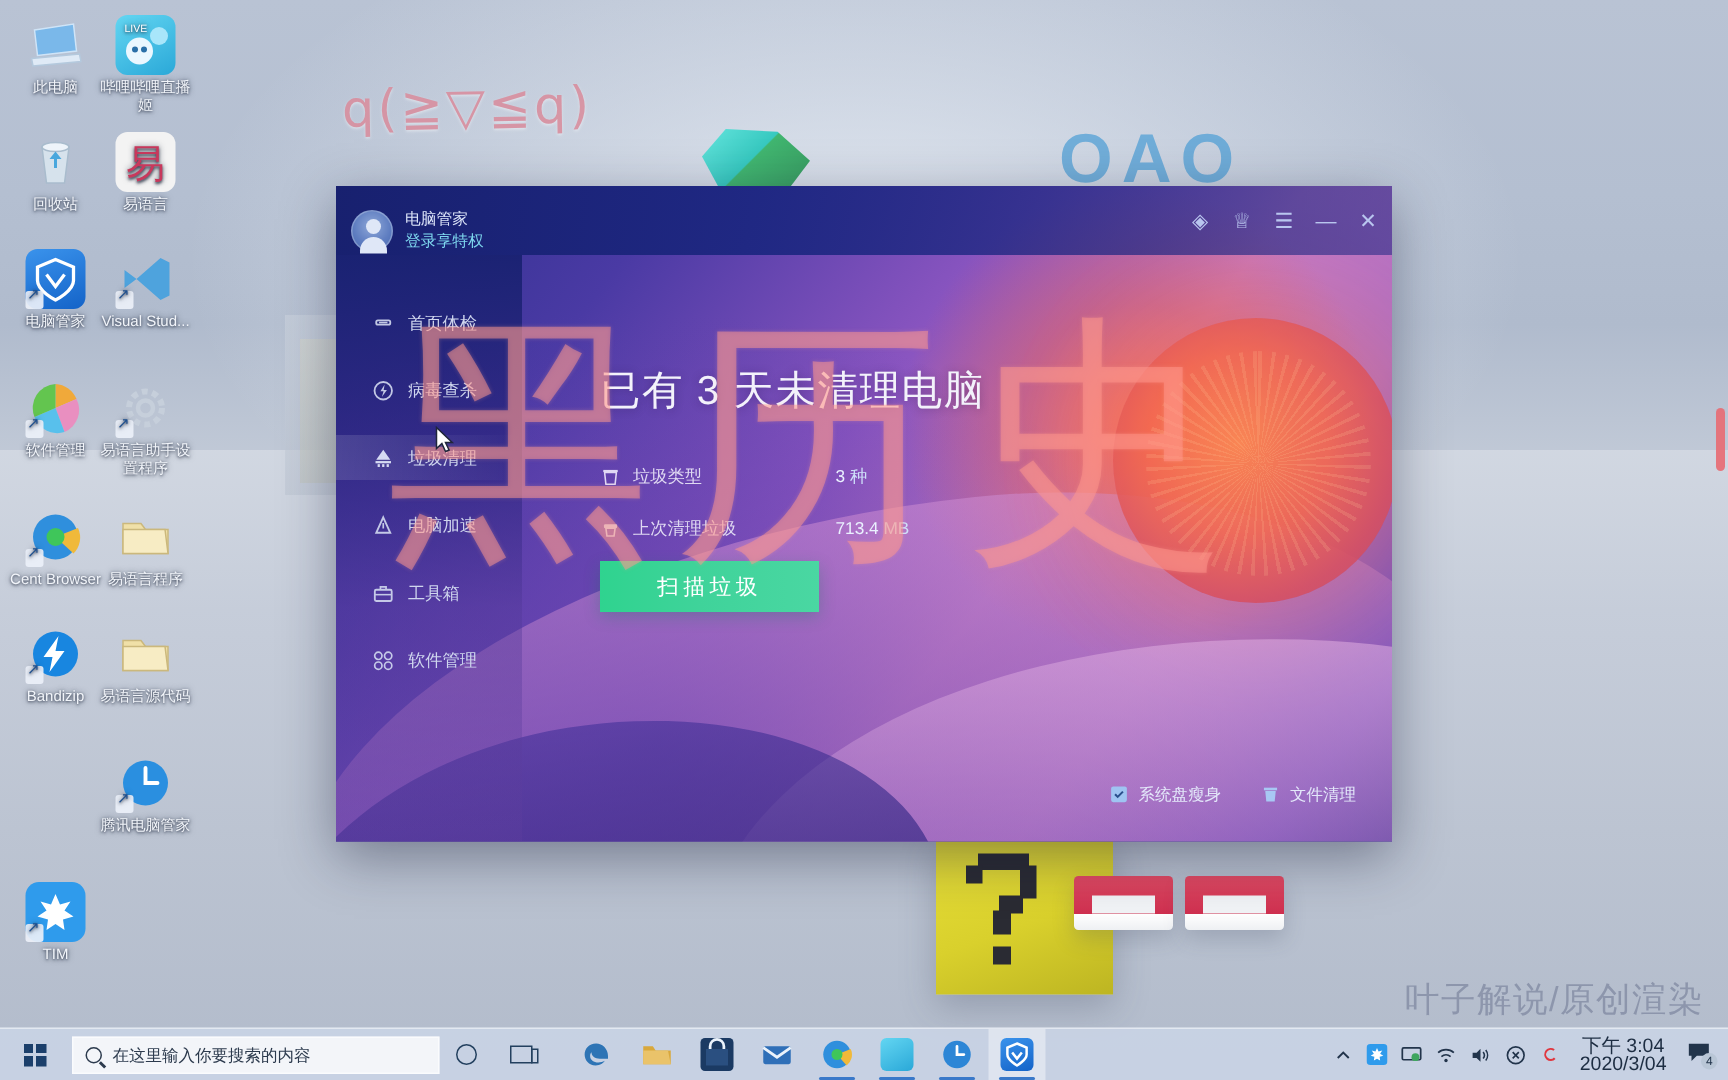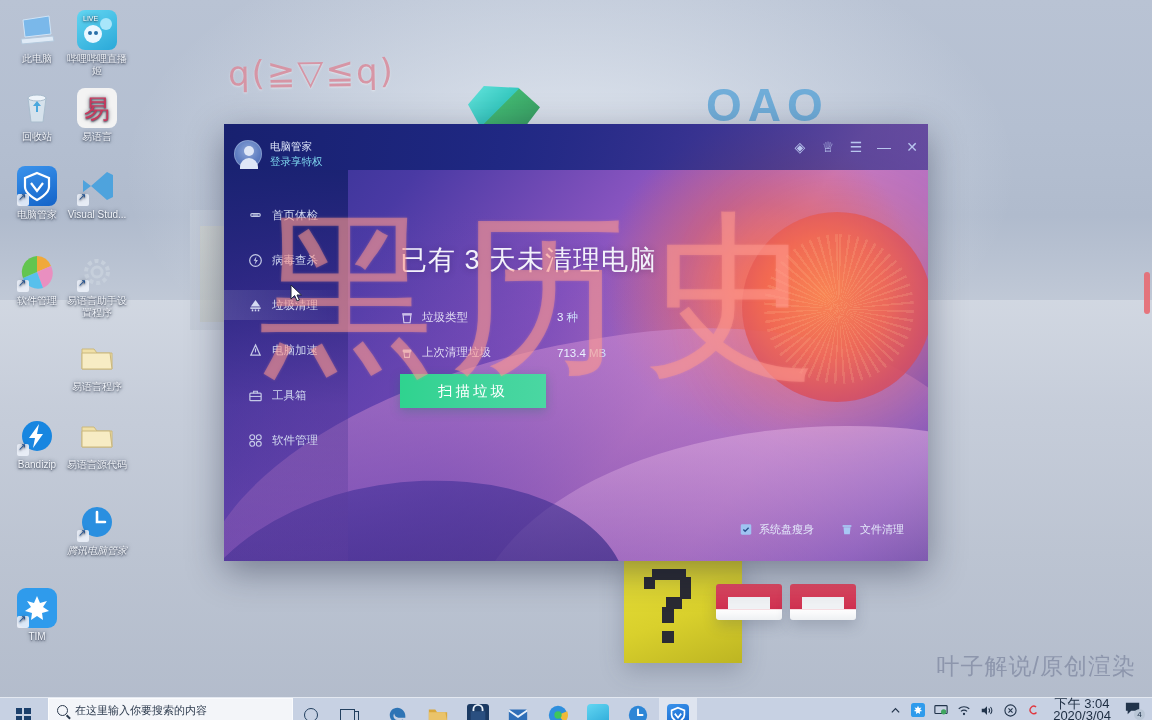--- a/index.html
+++ b/index.html
@@ -94,23 +94,23 @@
     position:absolute; left:0; bottom:0; width:12px; height:12px;
     background:rgba(236,240,248,.92); border-radius:2px;
   }
   .dicon .shortcut::after{
     content:"↗"; position:absolute; left:1px; top:-3px; font-size:10px; color:#1d4f8f;
   }
   .lbl { display:block; }
 
   
   #taskbar {
-    position:absolute; left:0; bottom:0; width:1152px; height:23px;
+    position:absolute; left:0; bottom:0; width:1152px; height:35px;
     background: rgba(200,211,228,0.93);
-    display:flex; align-items:flex-start;
+    display:flex; align-items:center;
     border-top:1px solid rgba(255,255,255,.5);
   }
   #start {
     width:46px; height:34px; display:flex; align-items:center; justify-content:center;
   }
   .win-logo { width:15px; height:15px; display:grid; grid-template-columns:1fr 1fr;
     grid-template-rows:1fr 1fr; gap:1.6px; }
   .win-logo i { background:#1b3f6b; display:block; }
   #search-box {
     width:245px; height:25px; margin-left:2px; background:rgba(255,255,255,.78);
@@ -385,20 +385,31 @@
       <span class="glyph">
         <svg width="40" height="40" viewBox="0 0 40 40">
           <circle cx="20" cy="20" r="11" fill="none" stroke="#c6cfdb" stroke-width="4" stroke-dasharray="4 3"></circle>
           <circle cx="20" cy="20" r="5" fill="none" stroke="#c6cfdb" stroke-width="3"></circle>
         </svg>
         <span class="shortcut"></span>
       </span>
       <span class="lbl">易语言助手设置程序</span>
     </div>
 
+    <div class="dicon" style="left:6px; top:338px;">
+      <span class="glyph">
+        <svg width="40" height="40" viewBox="0 0 40 40">
+          <circle cx="20" cy="20" r="15" fill="#2f8fdd"></circle>
+          <path d="M20 20 L35 14 A15 15 0 0 1 32 31 Z" fill="#f0b93a"></path>
+          <circle cx="20" cy="20" r="6" fill="#3fc65a"></circle>
+        </svg>
+        <span class="shortcut"></span>
+      </span>
+      <span class="lbl">Cent Browser</span>
+    </div>
 
     <div class="dicon" style="left:66px; top:338px;">
       <span class="glyph">
         <svg width="40" height="40" viewBox="0 0 40 40">
           <path d="M5 11 H17 L20 15 H35 V31 H5 Z" fill="#f0e0a8" stroke="#cbb87c"></path>
           <path d="M5 15 H33 L35 31 H5 Z" fill="#f7ecc4" stroke="#cbb87c"></path>
         </svg>
       </span>
       <span class="lbl">易语言程序</span>
     </div>
@@ -418,21 +429,21 @@
       <span class="glyph">
         <svg width="40" height="40" viewBox="0 0 40 40">
           <path d="M5 11 H17 L20 15 H35 V31 H5 Z" fill="#f0e0a8" stroke="#cbb87c"></path>
           <path d="M5 15 H33 L35 31 H5 Z" fill="#f7ecc4" stroke="#cbb87c"></path>
         </svg>
       </span>
       <span class="lbl">易语言源代码</span>
     </div>
 
 
-    <div class="dicon" style="left:66px; top:502px;font-style:italic;">
+    <div class="dicon" style="left:66px; top:502px;">
       <span class="glyph">
         <svg width="40" height="40" viewBox="0 0 40 40">
           <circle cx="20" cy="20" r="15" fill="#2a8fe0"></circle>
           <path d="M20 10 v10 h8" fill="none" stroke="#ffffff" stroke-width="2.6" stroke-linecap="round"></path>
         </svg>
         <span class="shortcut"></span>
       </span>
       <span class="lbl">腾讯电脑管家</span>
     </div>
 

